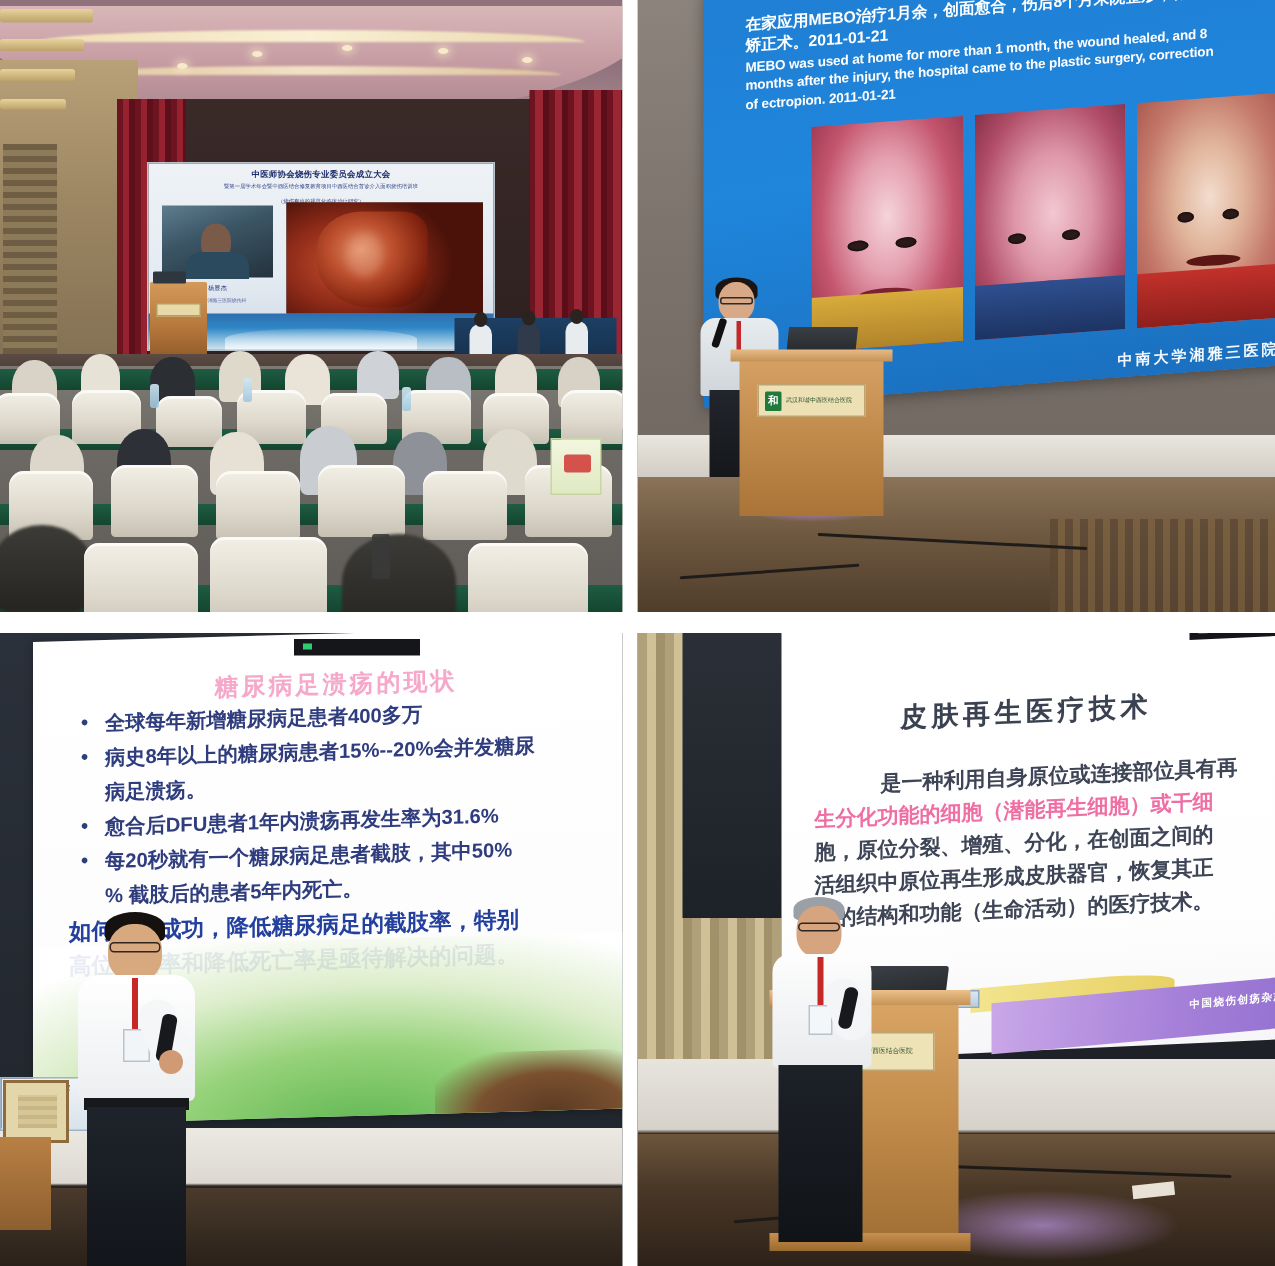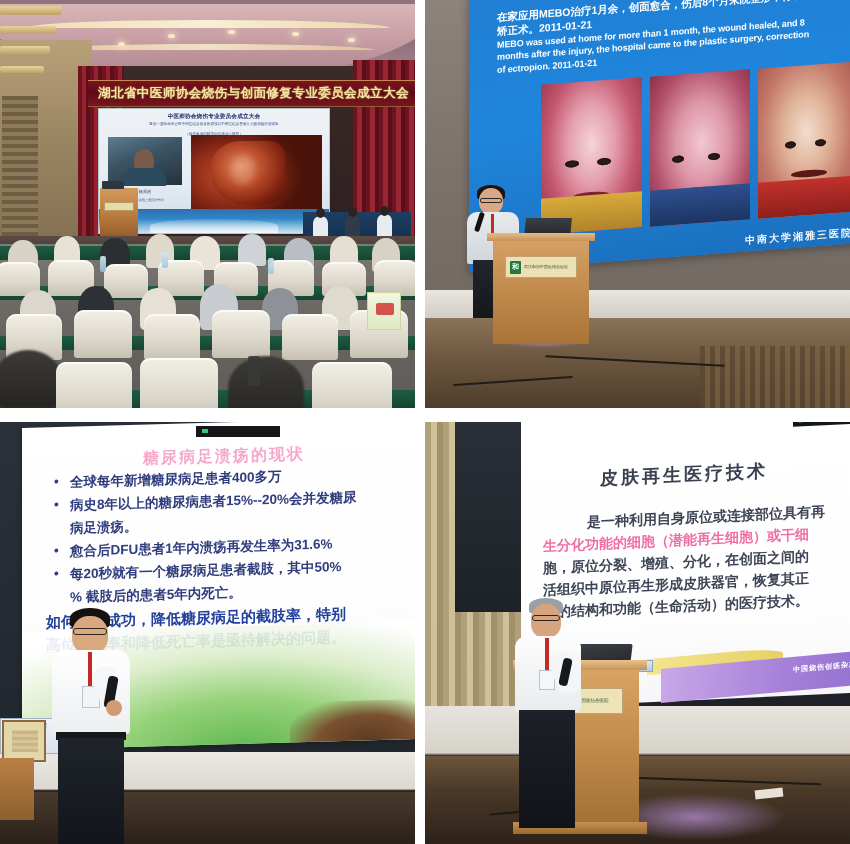--- a/index.html
+++ b/index.html
@@ -623,23 +623,20 @@
       <div class="wall-lat"></div>
       <div class="gold-fin" style="left:0;top:6px;width:62px;height:9px"></div>
       <div class="gold-fin" style="left:0;top:26px;width:56px;height:8px"></div>
       <div class="gold-fin" style="left:0;top:46px;width:50px;height:8px"></div>
       <div class="gold-fin" style="left:0;top:66px;width:44px;height:7px"></div>
 
       <div class="stage-wall"></div>
       <div class="curtain-l"></div>
       <div class="curtain-r"></div>
 
-      <div class="banner">
-        <span>湖北省中医师协会烧伤与创面修复专业委员会成立大会</span>
-      </div>
 
       <div class="screen">
         <div class="scr-title">中医师协会烧伤专业委员会成立大会</div>
         <div class="scr-sub">暨第一届学术年会暨中西医结合修复教育项目中西医结合首诊介入面积烧伤培训班</div>
         <div class="scr-sub" style="top:23px">（烧伤瘢痕的规范化临床治疗研究）</div>
         <div class="scr-photo-l">
           <i class="head"></i>
           <i class="body"></i>
         </div>
         <div class="scr-name">杨显杰</div>

